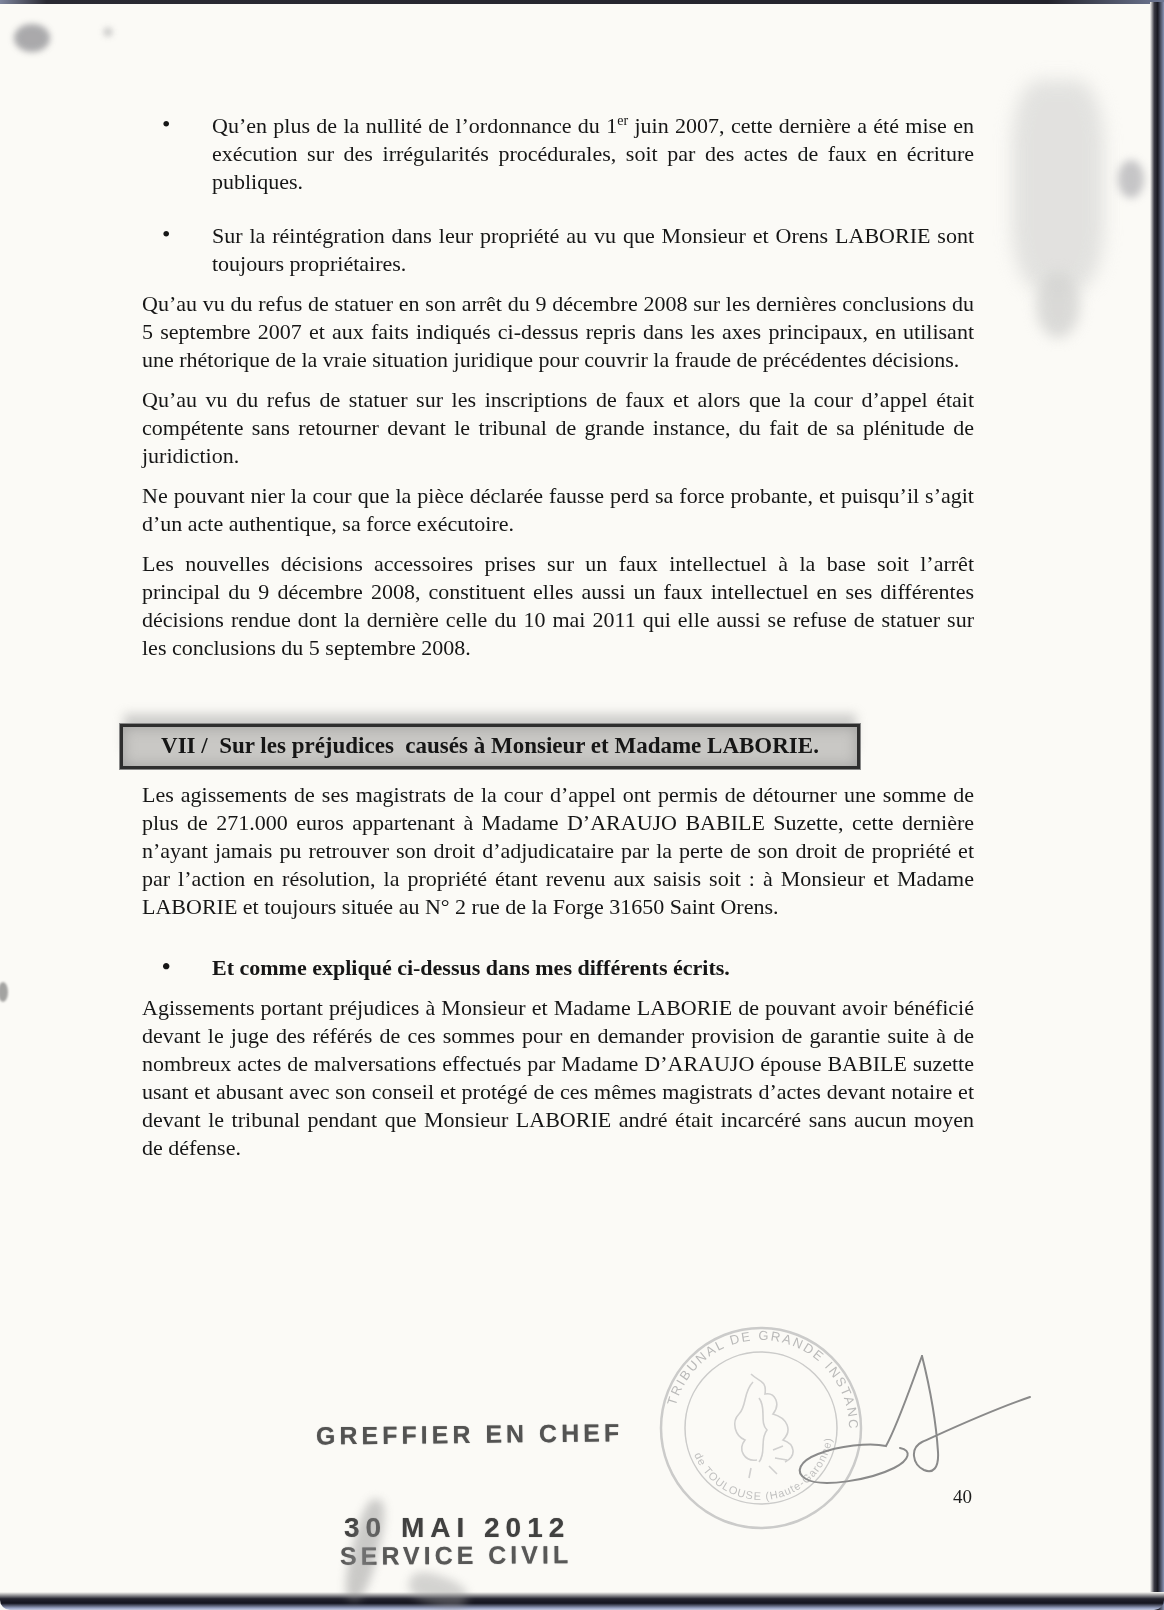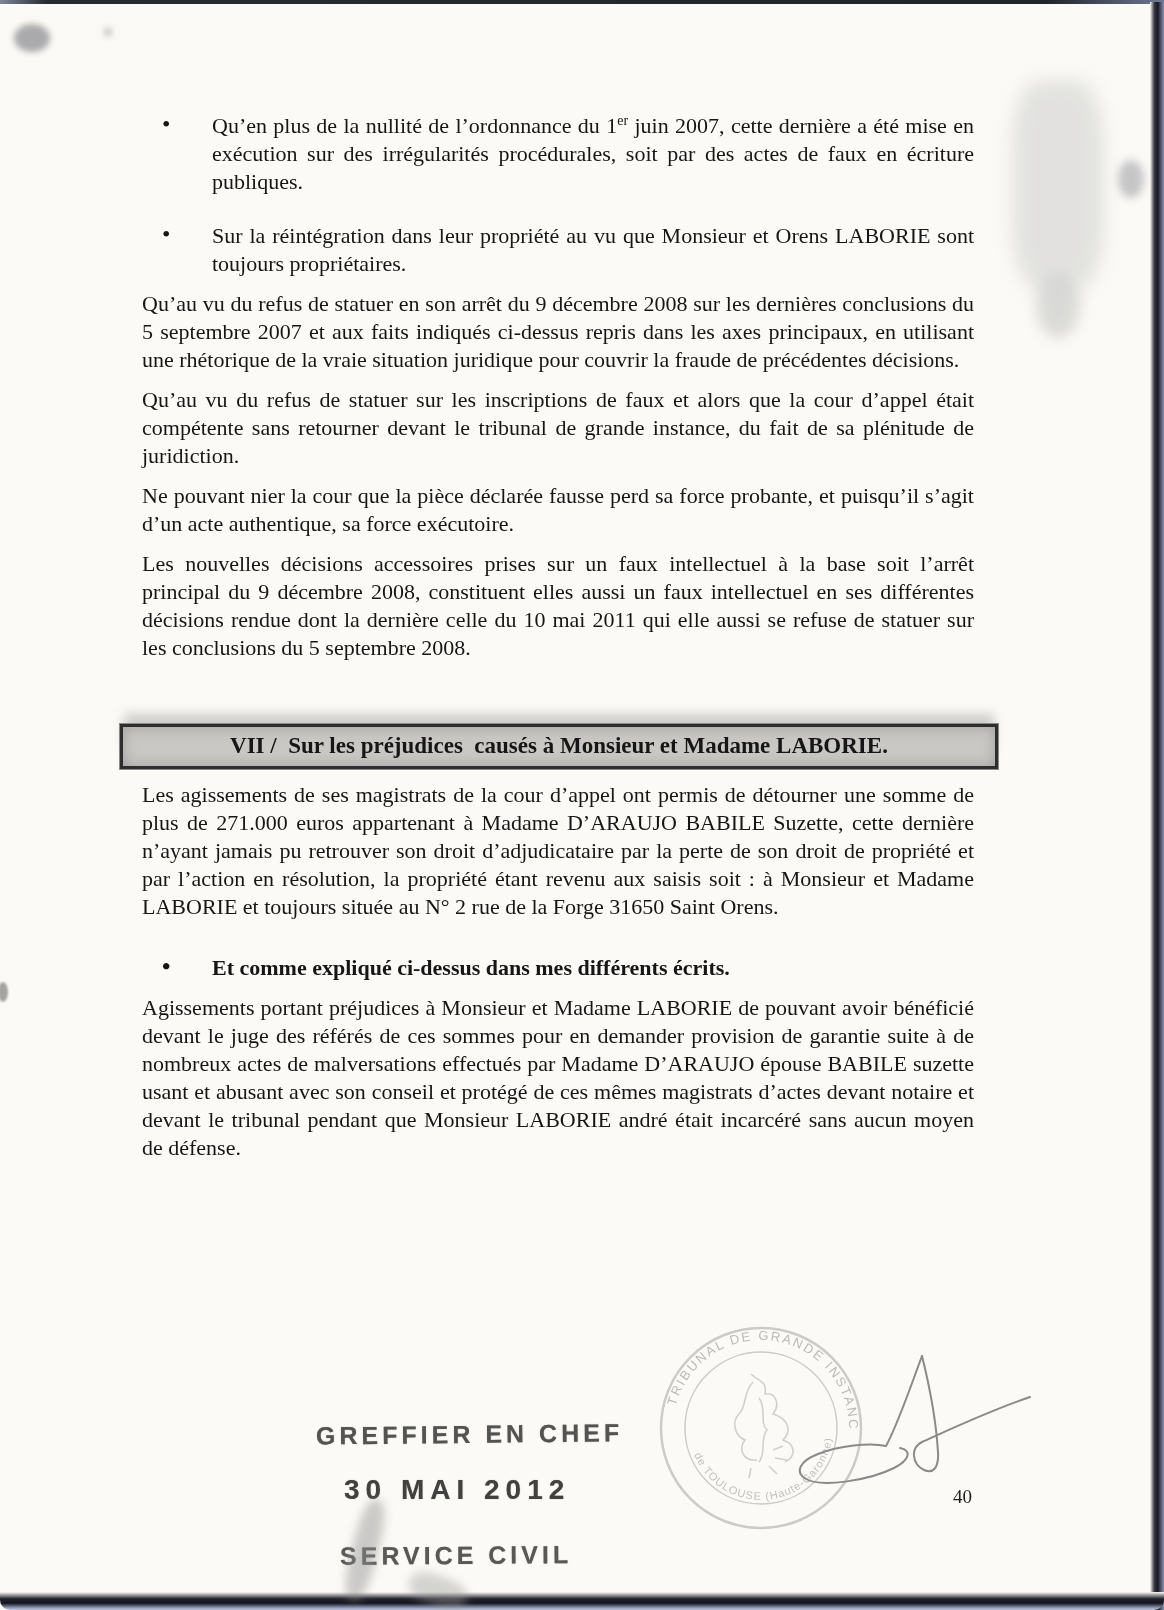--- a/index.html
+++ b/index.html
@@ -30,36 +30,36 @@
   
   .content{position:absolute;left:130px;top:100px;width:856px;
     font-size:22px;line-height:28px;text-align:justify;}
   .content p{margin:12px;}
   .bullet-item{position:relative;padding-left:70px;}
   .bullet-item .dot{position:absolute;left:32px;top:-2px;font-size:24px;}
   .b2{margin-top:26px;}
   .heading{margin-top:56px;font-weight:bold;text-decoration:underline;text-align:left;}
   .p1{margin-top:33px;} .p2{margin-top:27px;} .p3{margin-top:24px;}
   .p4{margin-top:20px;} .p5{margin-top:48px;font-weight:bold;}
-  .section-box{margin-top:62px;margin-left:-10px;width:878px;box-sizing:border-box;
+  .section-box{margin-top:62px;margin-left:-10px;width:740px;box-sizing:border-box;
     background:#c9c8c5;border:3px solid #2e2e2e;outline:1px solid #8a8a8a;
     padding:5px 8px 6px;text-align:center;font-weight:bold;font-size:23px;
     box-shadow:0 -14px 10px -4px rgba(150,150,150,.45), inset 0 0 14px rgba(120,120,120,.5);
     position:relative;}
   .section-box span{white-space:pre-wrap;}
   .p6{margin-top:36px;} 
   .bullet-bold{margin-top:33px;font-weight:bold;text-align:left;}
   .p7{margin-top:26px;}
   sup{font-size:14px;line-height:0;}
   
   .stamp{position:absolute;font-family:"Liberation Sans","DejaVu Sans",sans-serif;
     color:#3c3c3c;text-shadow:0 0 1px rgba(40,40,40,.55);}
   .stamp-name{left:316px;top:1420px;font-size:25px;font-weight:700;letter-spacing:4px;
     transform:rotate(-.6deg);opacity:.88;}
-  .stamp-date{left:344px;top:1474px;font-size:28px;font-weight:700;letter-spacing:6px;
+  .stamp-date{left:344px;top:1512px;font-size:28px;font-weight:700;letter-spacing:6px;
     color:#2d2d2d;opacity:.9;}
   .stamp-service{left:340px;top:1541px;font-size:25px;font-weight:700;letter-spacing:4px;
     transform:rotate(-.4deg);opacity:.85;}
   .page-num{position:absolute;left:953px;top:1486px;font-size:19px;color:#1d1d1d;}
   .seal{position:absolute;left:655px;top:1322px;opacity:.8;}
   .signature{position:absolute;left:790px;top:1350px;}
 </style>
 </head>
 <body>
 

